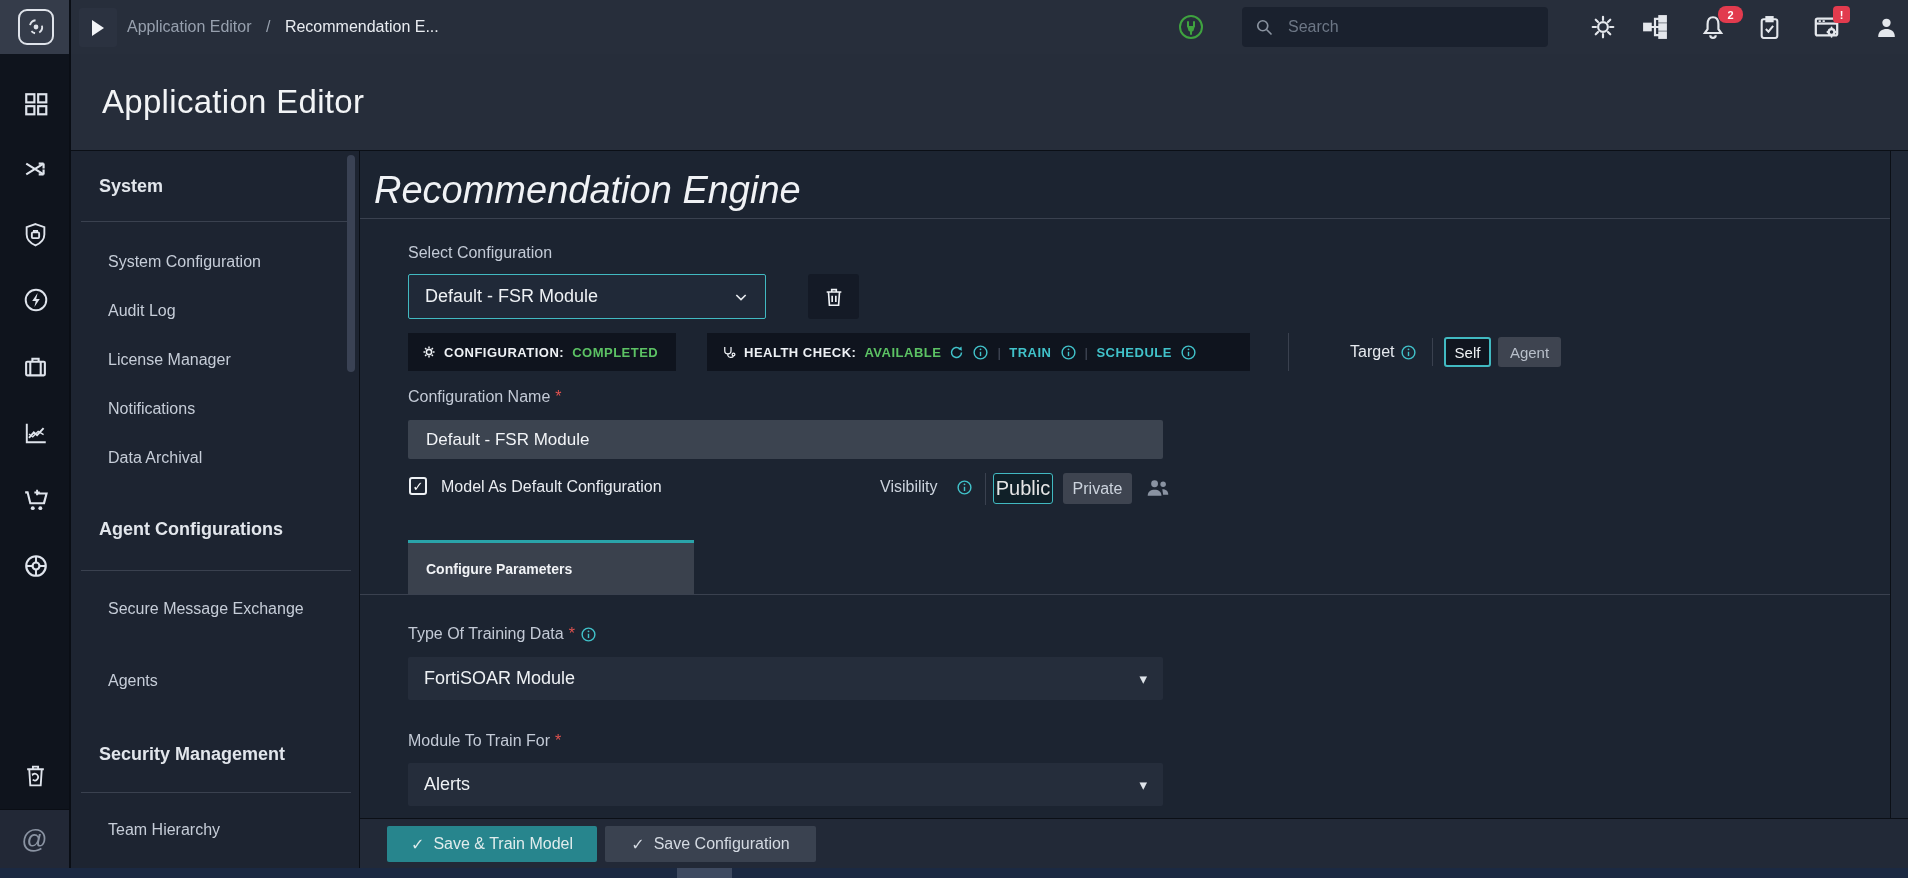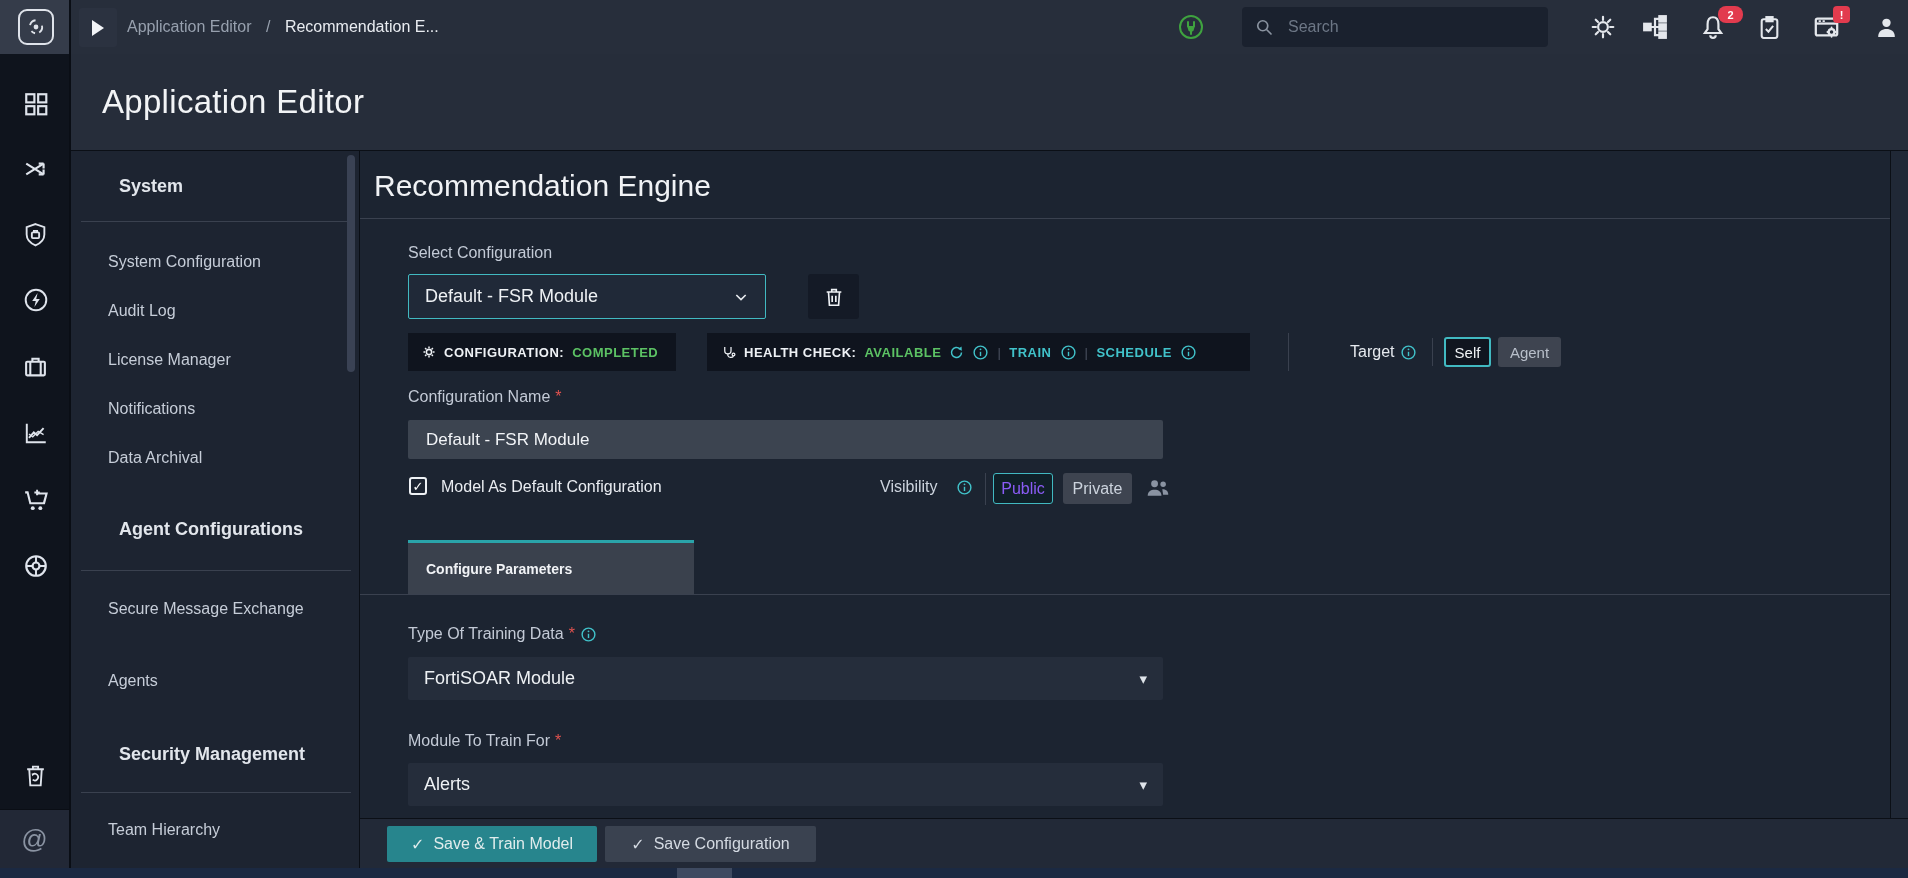--- a/index.html
+++ b/index.html
@@ -31,28 +31,28 @@
   .page-title{left:31px;top:0;height:96px;line-height:96px;color:#f2f4f6;font-size:33px;letter-spacing:.3px;}
 
   
   .rail{left:0;top:54px;width:71px;height:814px;background:#0f141d;border-right:2px solid #0a0e15;}
   .rail-ic{left:21px;width:29px;height:29px;display:flex;align-items:center;justify-content:center;}
   .rail-bottom{left:0;top:755px;width:69px;height:59px;background:#222836;border-top:1px solid #0a0e15;display:flex;align-items:center;justify-content:center;}
   .at-glyph{color:#8a93a2;font-size:26px;}
 
   
   .sidebar{left:71px;top:151px;width:289px;height:717px;background:#1d2431;border-right:1px solid #0a0e15;}
-  .sb-header{left:28px;width:230px;font-size:18px;font-weight:700;color:#e2e6ec;margin-left:20px;}
+  .sb-header{left:28px;width:230px;font-size:18px;font-weight:700;color:#e2e6ec;}
   .sb-div{left:10px;right:8px;height:1px;background:#3a414f;}
   .sb-item{left:37px;width:230px;font-size:16px;color:#c6cdd8;line-height:25px;}
   .sb-thumb{left:276px;top:4px;width:8px;height:217px;background:#3a4254;border-radius:4px;}
 
   
   .main{left:360px;top:151px;width:1530px;height:667px;background:#1c2431;}
-  .m-heading{left:14px;top:18px;font-size:30px;color:#f0f2f5;}
+  .m-heading{left:14px;top:18px;font-size:38px;color:#f0f2f5;font-style:italic;}
   .m-div{left:0;right:0;height:1px;background:#3a414f;}
   .f-label{font-size:16px;color:#c3cad6;display:flex;align-items:center;gap:5px;}
   .star{color:#e0524f;}
   .selbox{left:48px;top:123px;width:358px;height:45px;background:#202938;border:1px solid #41b9c1;border-radius:2px;display:flex;align-items:center;padding:0 16px;justify-content:space-between;}
   .selbox .val{color:#eef1f4;font-size:18px;}
   .trash-btn{left:448px;top:123px;width:51px;height:45px;background:#141a26;border-radius:3px;display:flex;align-items:center;justify-content:center;}
   .stat-badge{top:182px;height:38px;background:#0f141e;display:flex;align-items:center;gap:8px;padding:0 14px;font-size:13px;font-weight:700;letter-spacing:.5px;white-space:nowrap;}
   .wh{color:#eef1f5;} .grn{color:#5cc264;} .teal{color:#41c2ca;} .pipe{color:#4a5260;font-weight:400;}
   .vdiv{width:1px;background:#3a414f;}
   .toggle{position:absolute;border-radius:3px;display:flex;align-items:center;justify-content:center;font-size:15px;}
@@ -378,21 +378,21 @@
       <span>Visibility</span>
       <span>
         <svg width="17" height="17" viewBox="0 0 24 24" fill="none" stroke="#41c2ca" stroke-width="2">
           <circle cx="12" cy="12" r="9"></circle>
             <path d="M12 11 v6"></path>
             <circle cx="12" cy="7.5" r="1.3" fill="#41c2ca" stroke="none"></circle>
         </svg>
       </span>
     </div>
     <div class="abs vdiv" style="left:625px;top:322px;height:32px"></div>
-    <div class="toggle" style="left:633px;top:322px;width:60px;height:31px;background:#102028;border:1px solid #41b9c1;color:#8b5cf6;font-size:16px">Public</div>
+    <div class="toggle" style="left:633px;top:322px;width:60px;height:31px;background:#102028;border:1px solid #41b9c1;color:#e5e5e5;font-size:20px">Public</div>
     <div class="toggle tog-off" style="left:703px;top:322px;width:69px;height:31px;font-size:16px;color:#ccd3dd">Private</div>
     <div class="abs" style="left:786px;top:327px">
       <svg width="24" height="20" viewBox="0 0 28 22" fill="#8a93a2">
         <circle cx="10" cy="6" r="4"></circle>
           <path d="M2 20 c0-5 3.5-7 8-7 s8 2 8 7 Z"></path>
         <circle cx="20" cy="6.5" r="3.2"></circle>
           <path d="M19 12.5 c4 0 7 2 7 6.5 h-6"></path>
       </svg>
     </div>
 

